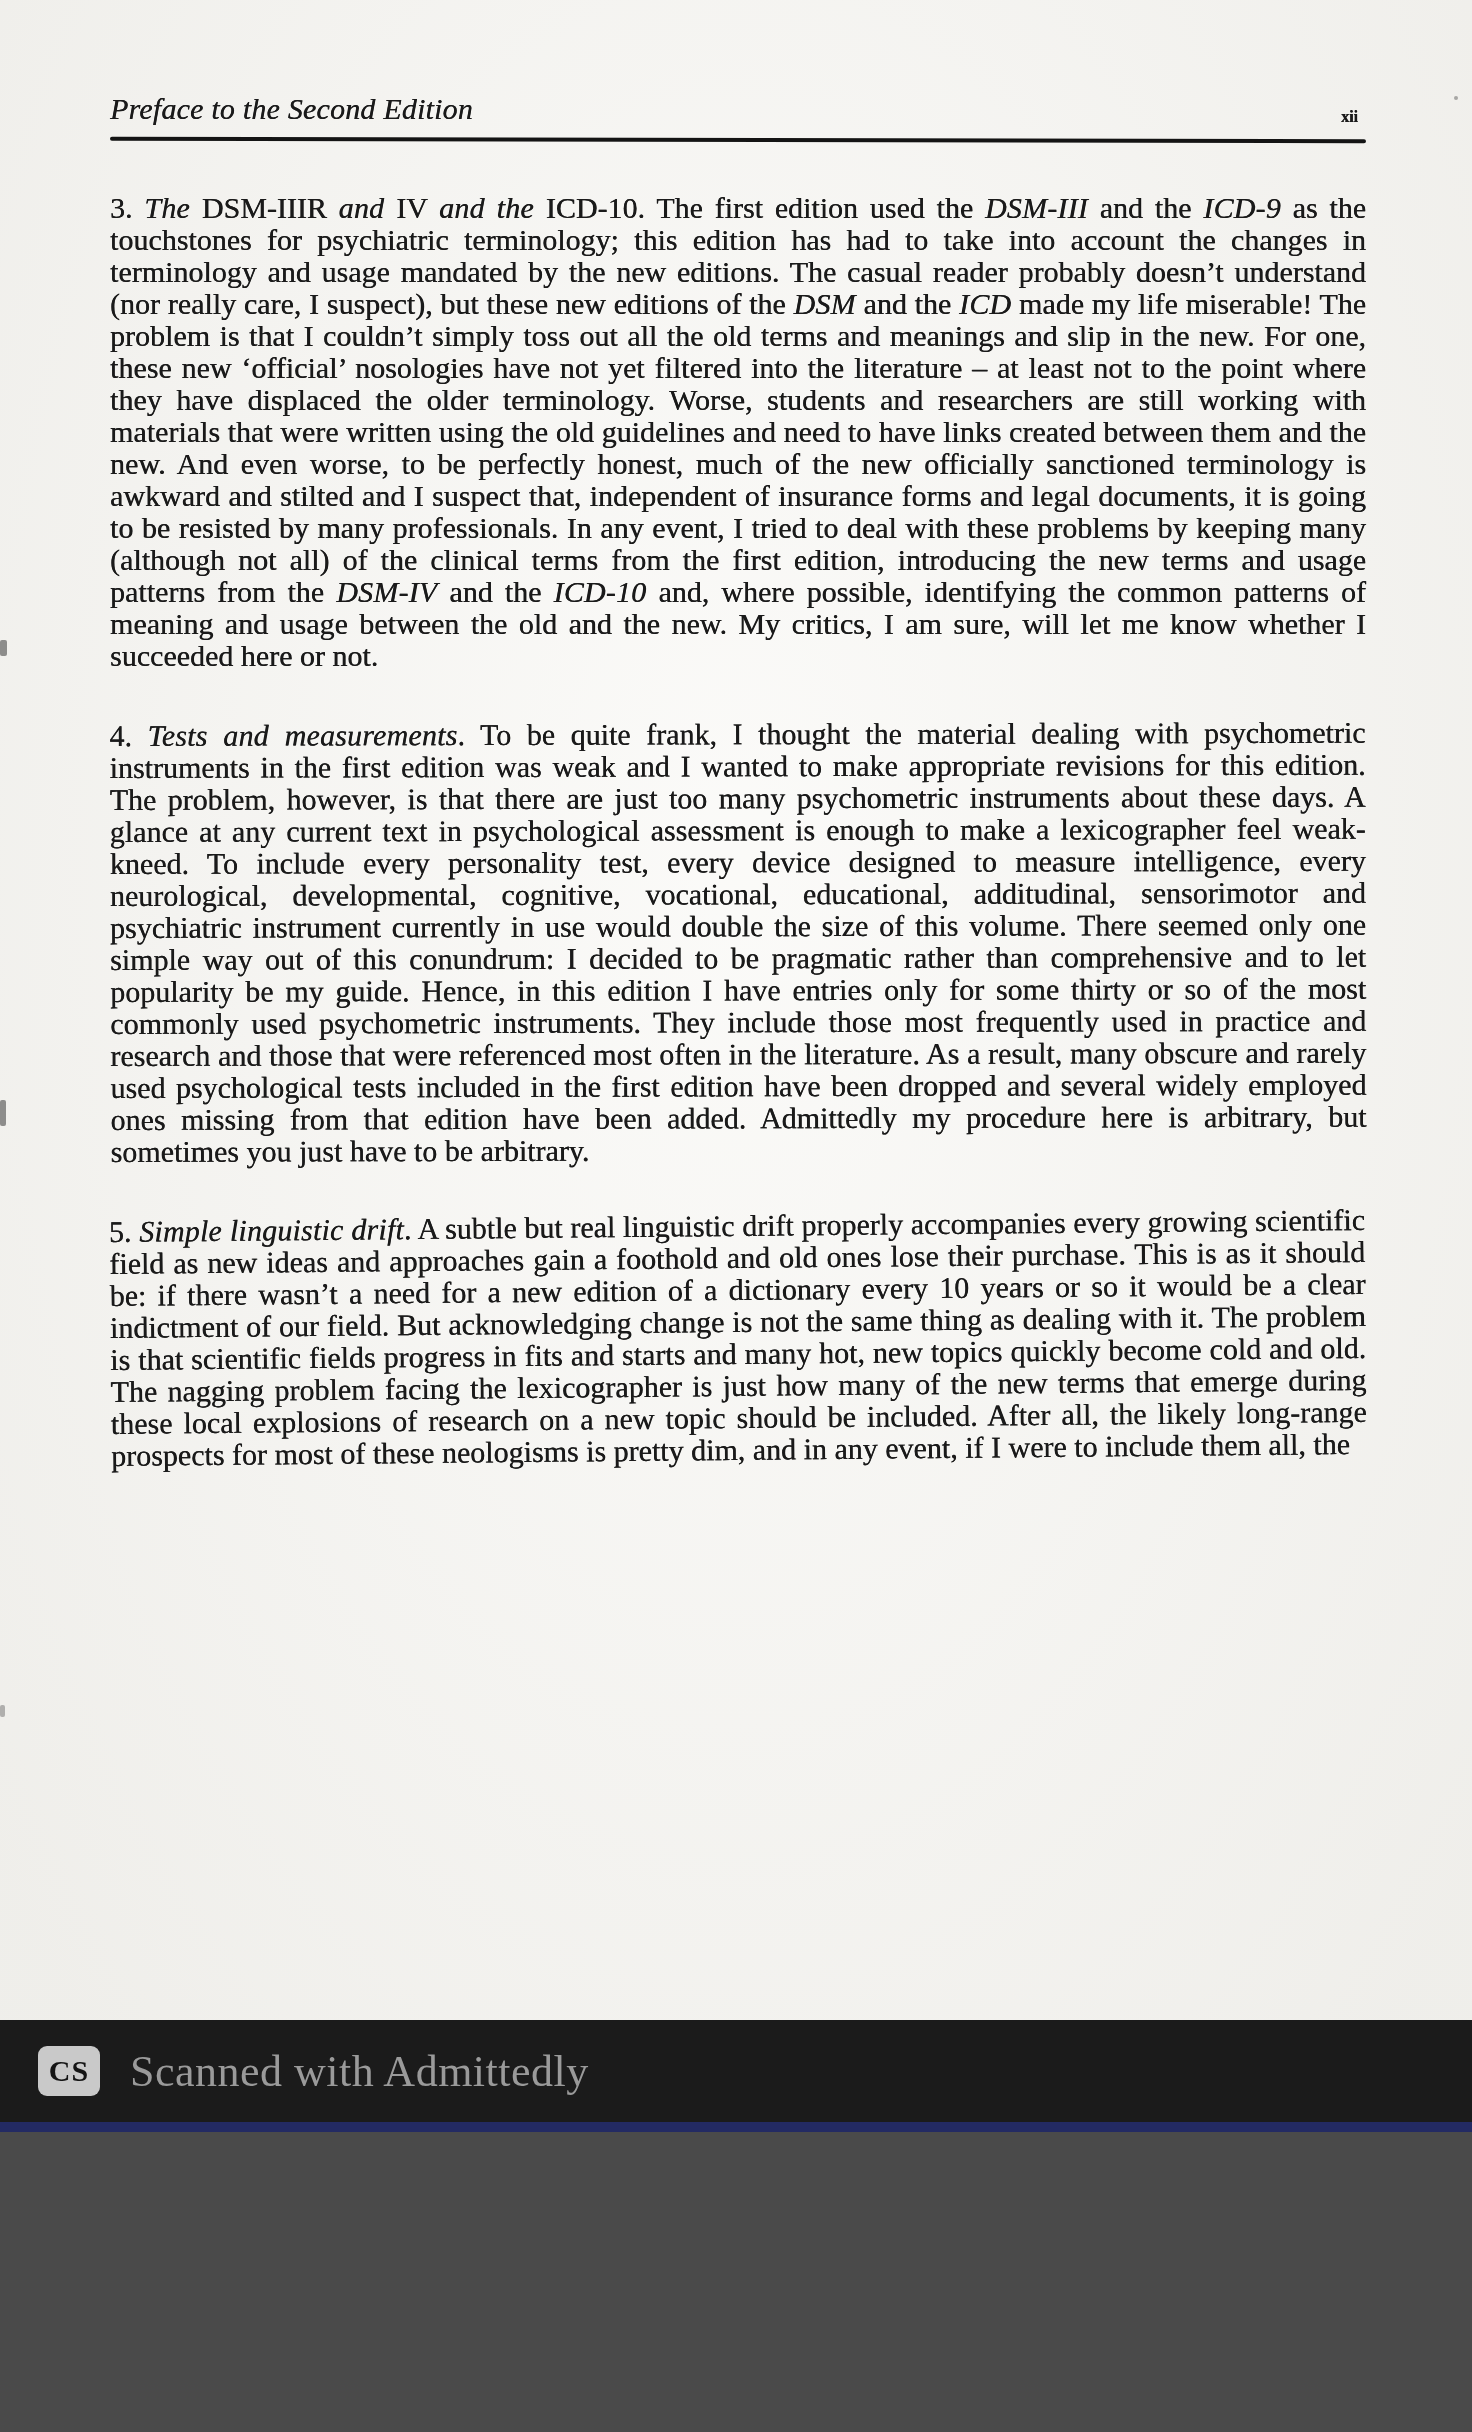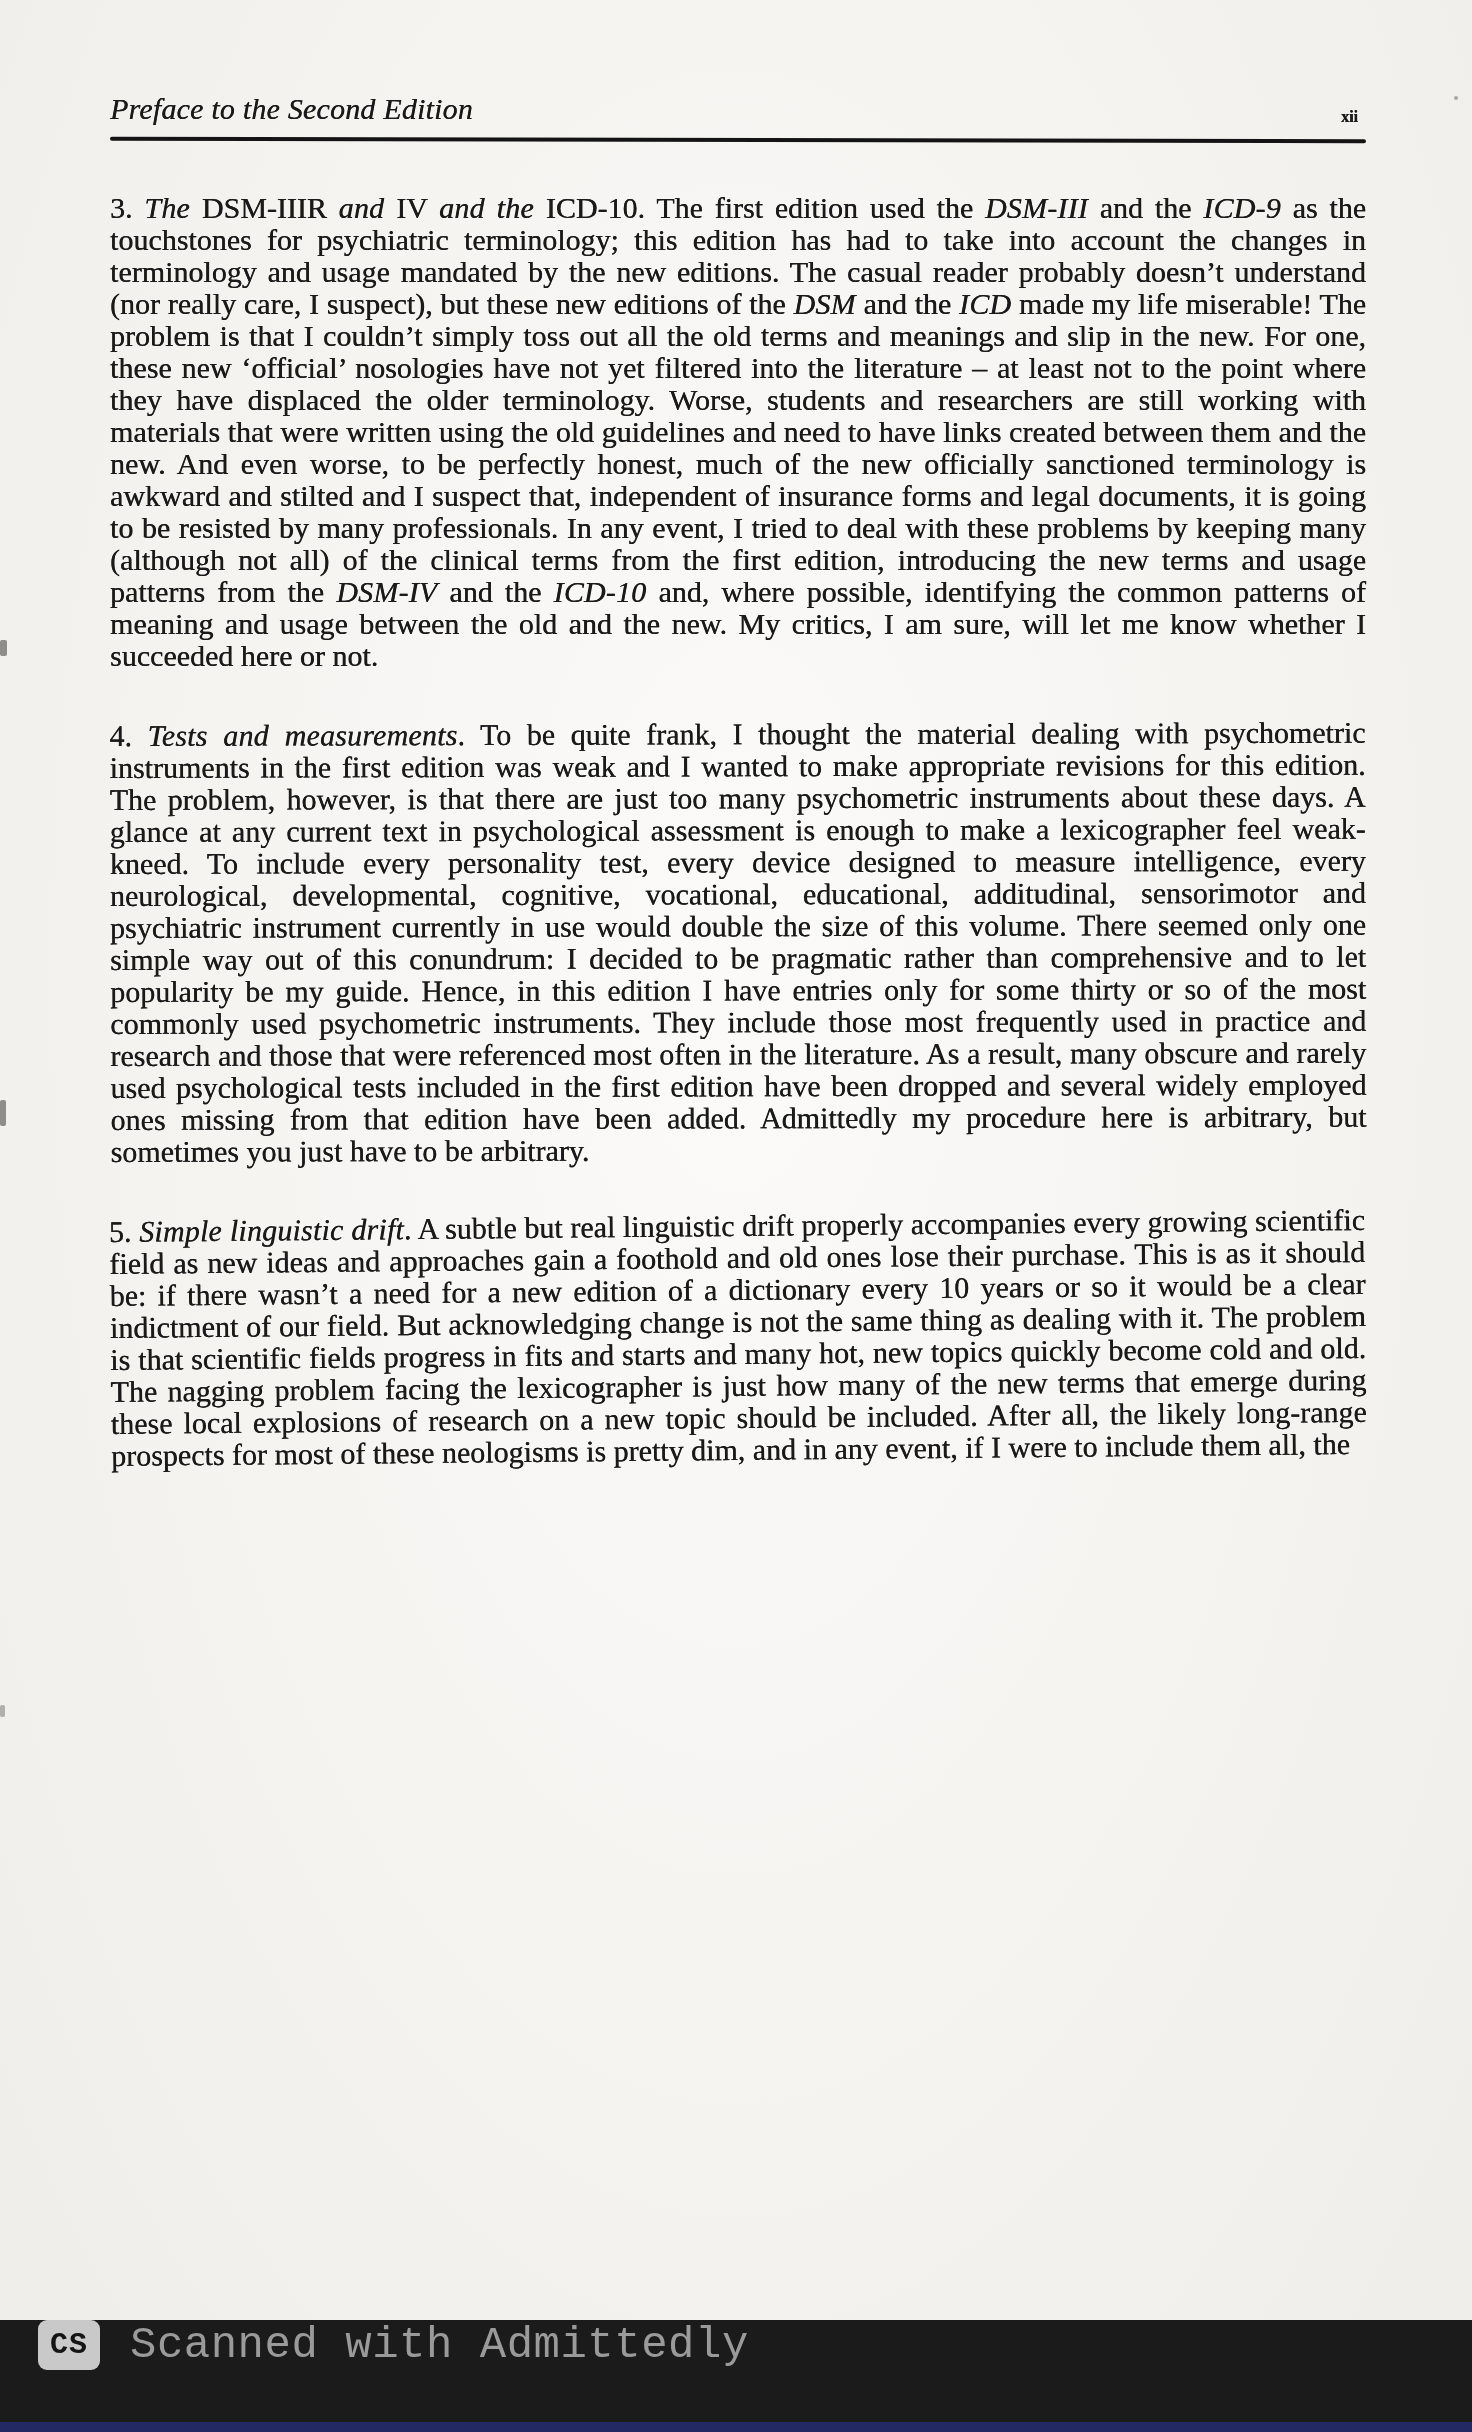--- a/index.html
+++ b/index.html
@@ -1,19 +1,19 @@
 <!DOCTYPE html>
 <html><head>
 <meta charset="utf-8">
 <style>
   html, body { margin: 0; padding: 0; background: #4a4a4a; }
   .page {
     position: relative;
     width: 1472px;
-    height: 2432px;
+    height: 2132px;
     margin: 0 auto;
     background: #f7f6f2;
     background-image: radial-gradient(ellipse at 50% 40%, rgba(255,255,255,0.5), rgba(0,0,0,0.03) 90%);
     overflow: hidden;
     font-family: "Liberation Serif", "DejaVu Serif", serif;
     color: #1a1a1a;
   }
   .content {
     padding: 92px 106px 0 110px;
   }
@@ -57,23 +57,24 @@
   .body-text i { letter-spacing: 0.2px; }
   .skew-slight { transform: rotate(-0.15deg); transform-origin: left center; }
   .skew-more  { transform: rotate(-0.55deg); transform-origin: left center; }
   .footer {
     position: absolute;
     left: 0; right: 0; bottom: 0;
     height: 102px;
     background: #1b1b1b;
     border-bottom: 10px solid #232a63;
     display: flex;
+    align-items: center;
     padding-left: 38px;
     box-sizing: content-box;
-    font-family: Liberation Mono, monospace;
+    font-family: Liberation Serif, serif;
   }
   .cs-logo {
     width: 62px;
     height: 50px;
     background: #c9c9c9;
     color: #141414;
     border-radius: 9px;
     display: flex;
     align-items: center;
     justify-content: center;

